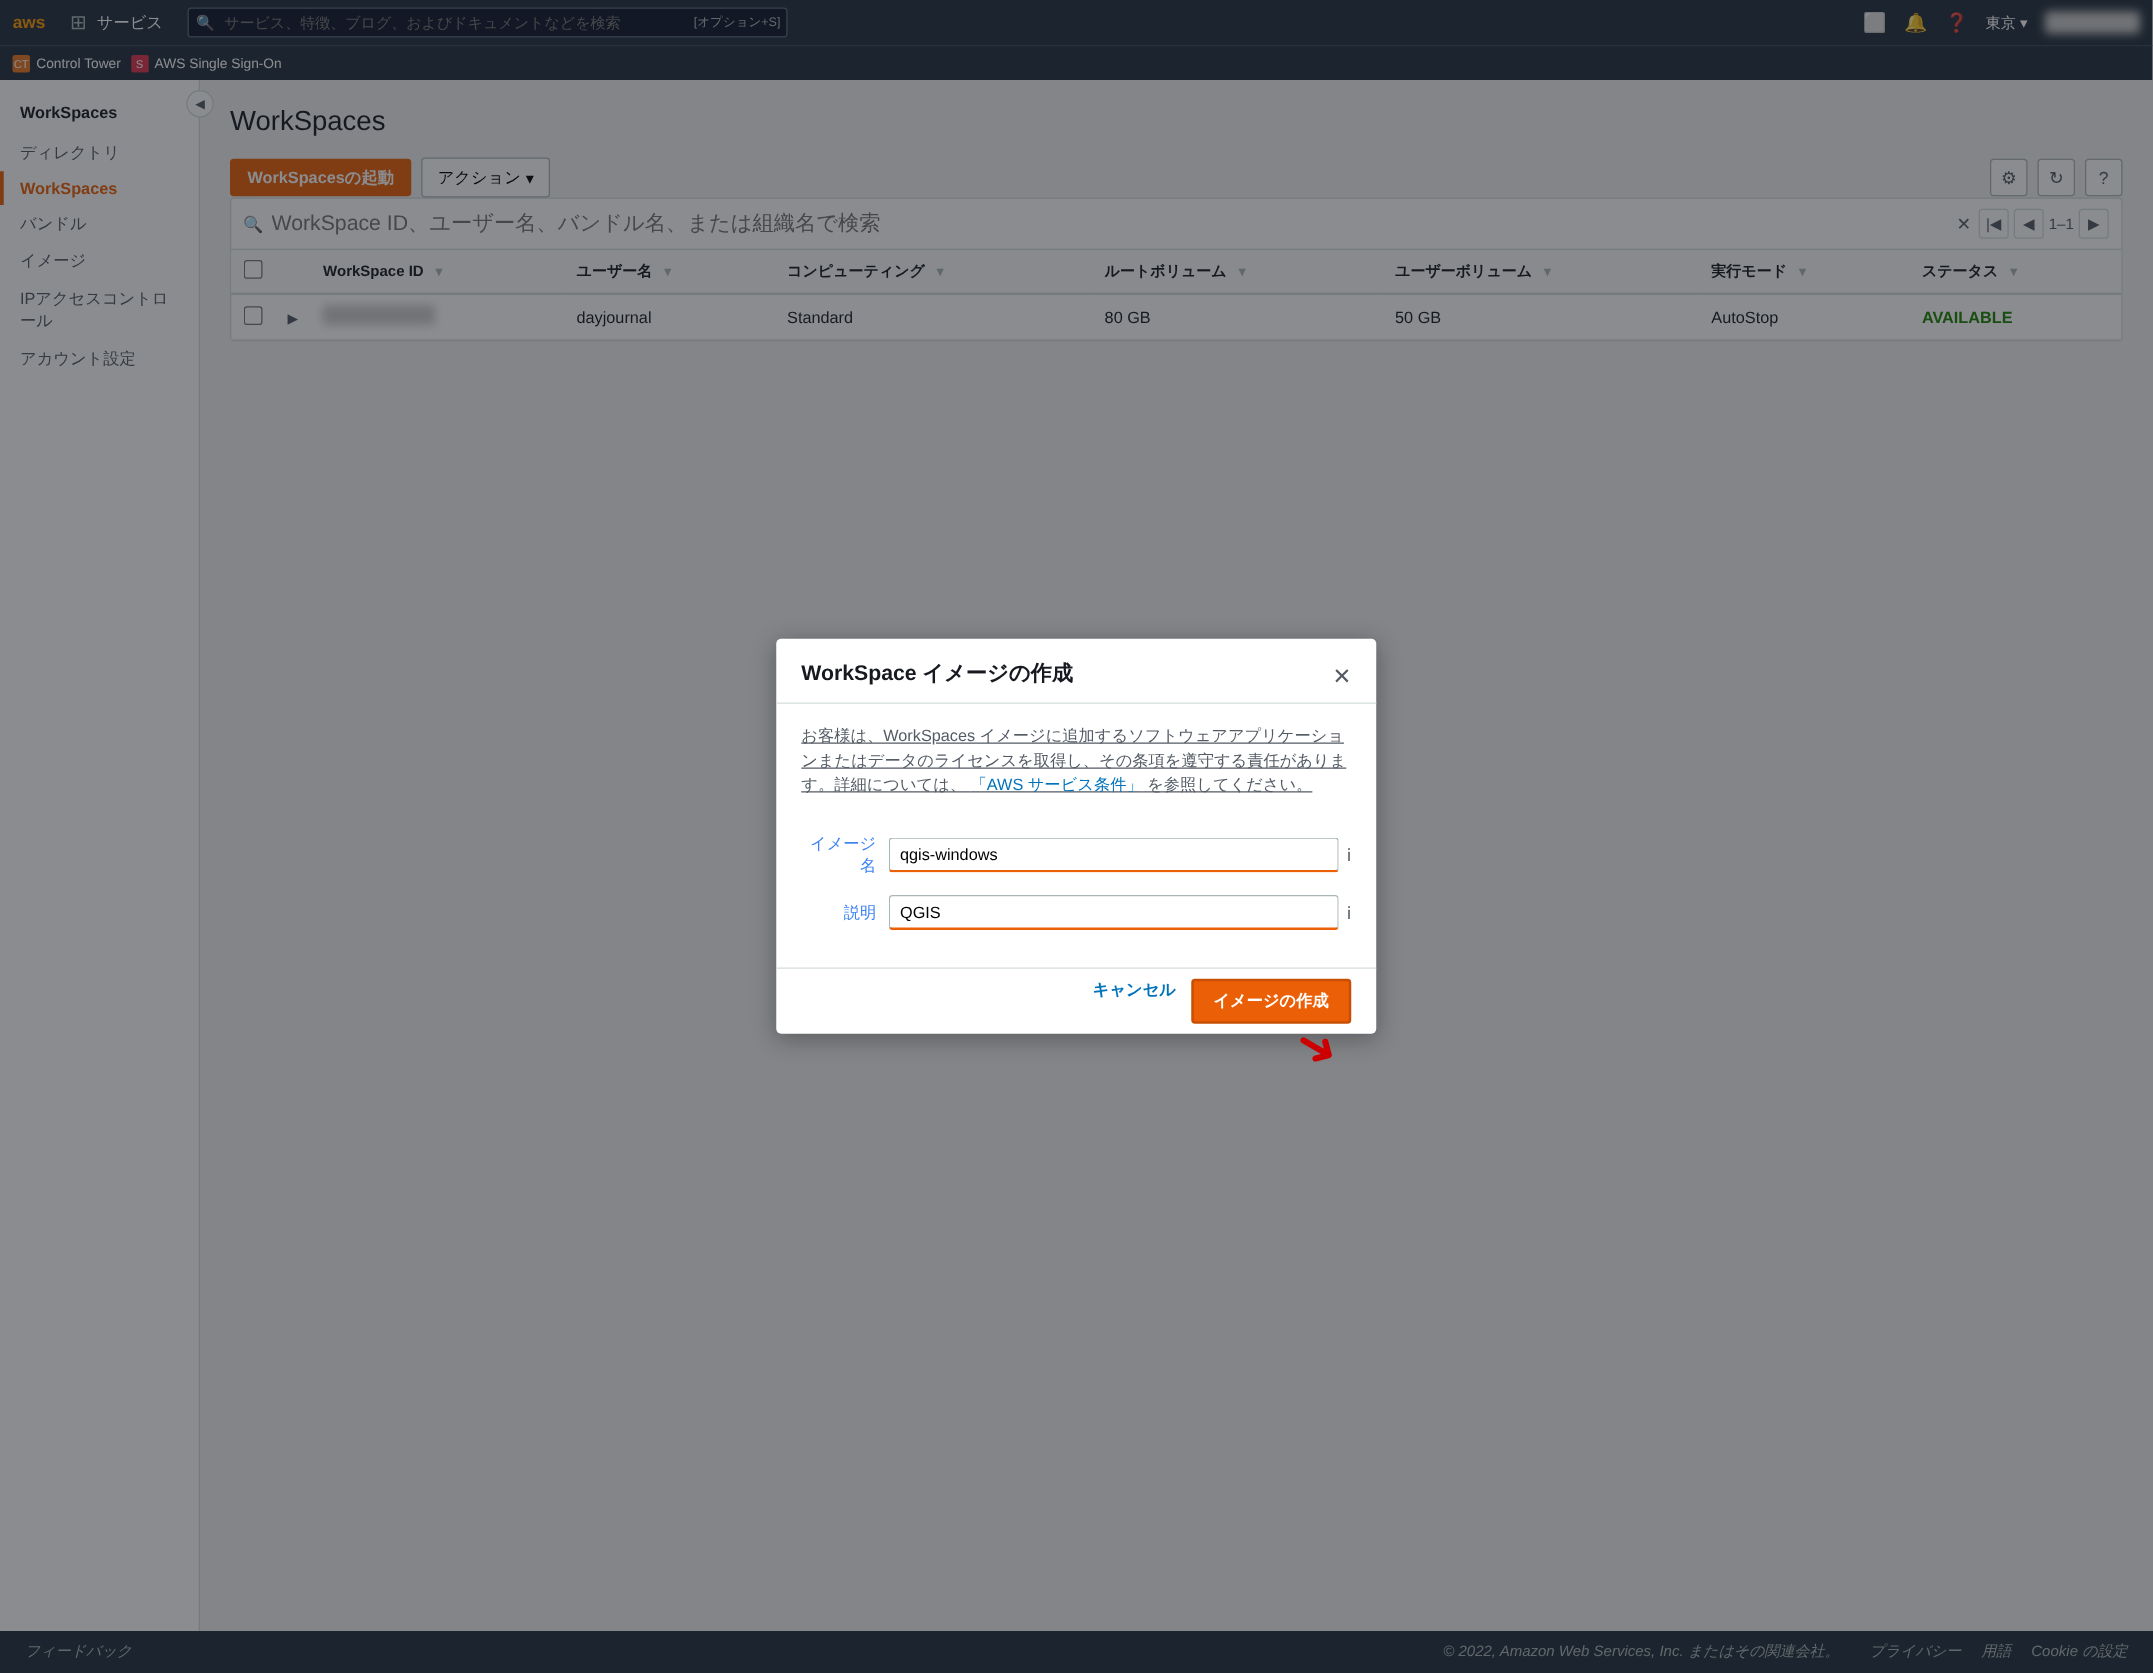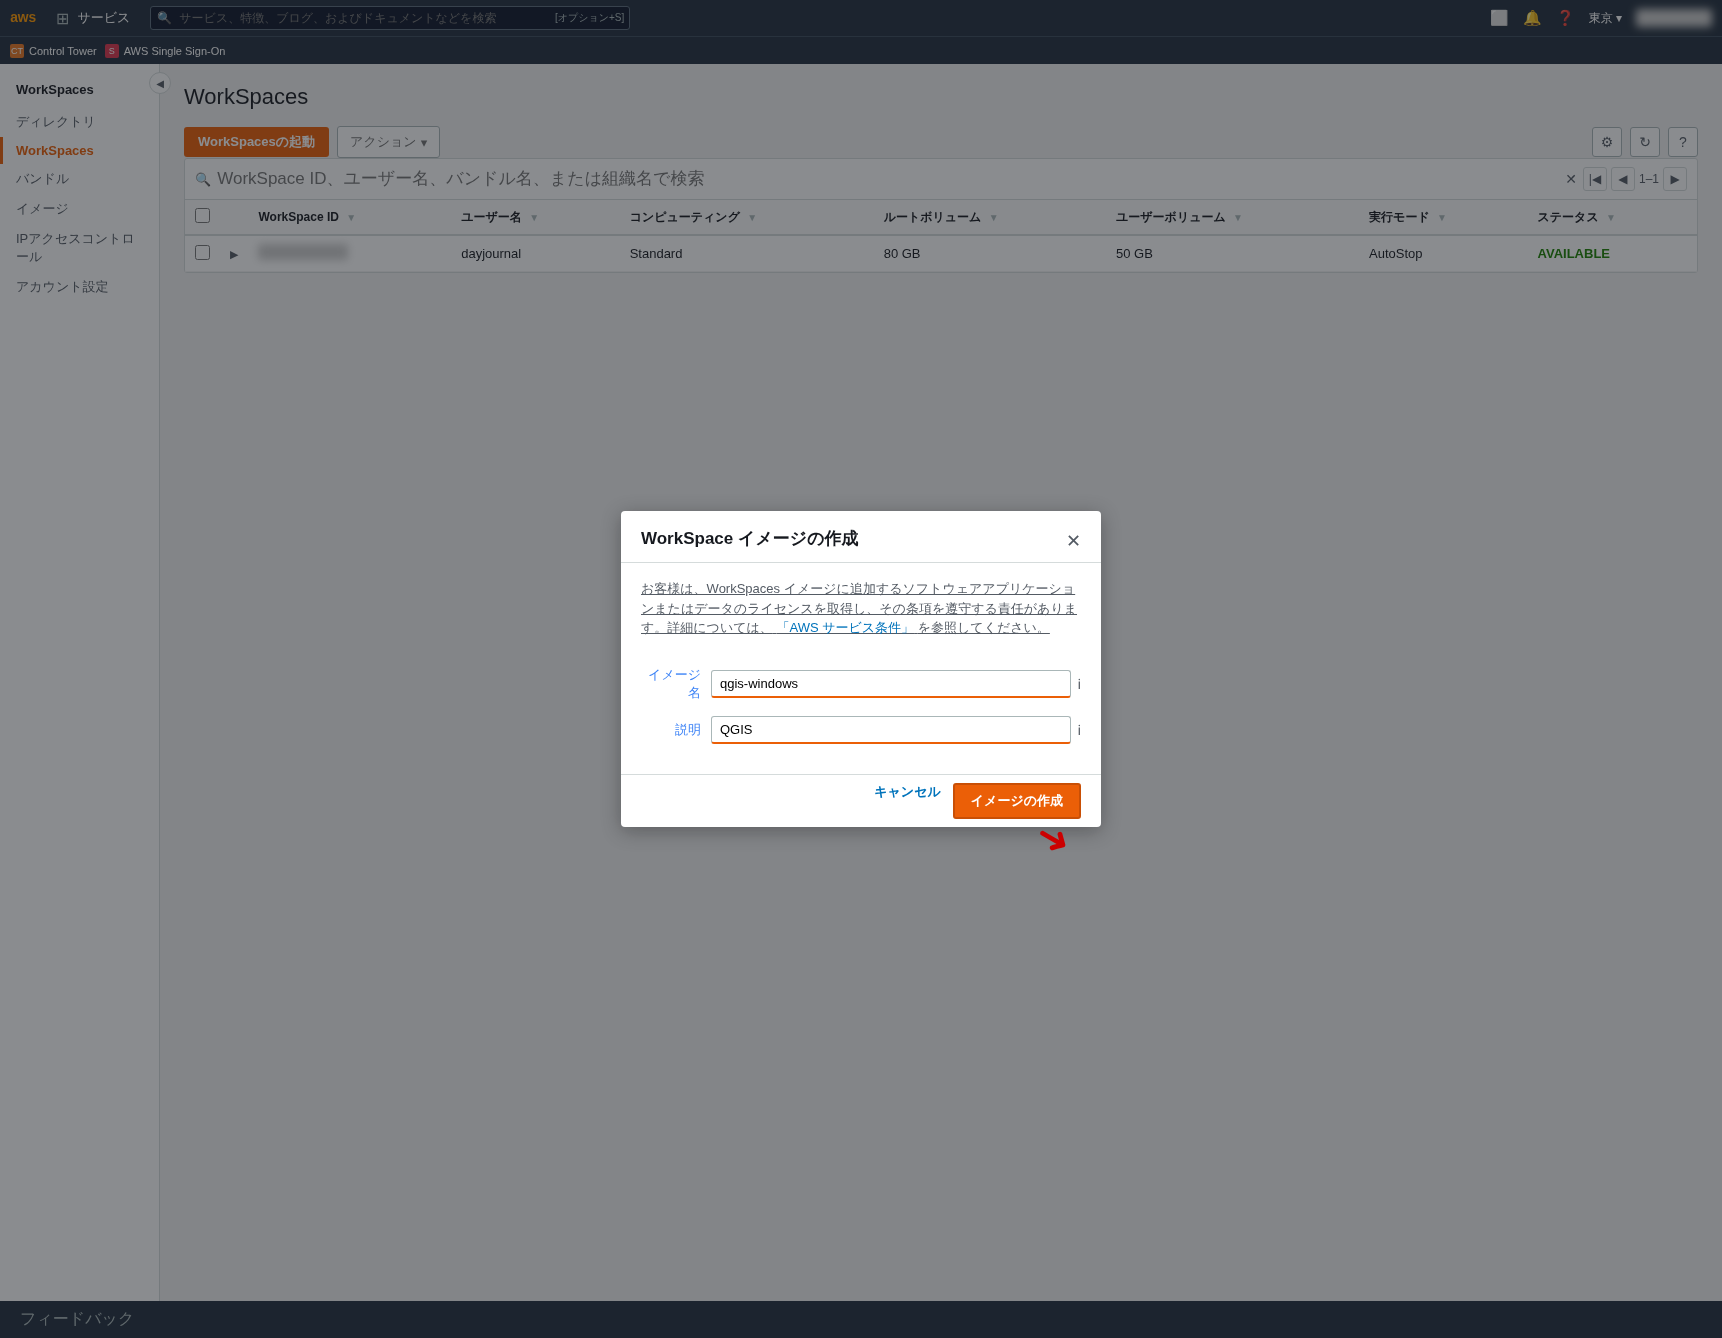--- a/index.html
+++ b/index.html
@@ -196,21 +196,21 @@
       color: #fff;
       border: none;
       padding: 6px 14px;
       border-radius: 3px;
       font-size: 13px;
       cursor: pointer;
       font-weight: 600;
     }
     .btn-secondary {
       background: #fff;
-      color: #737373;
+      color: #000000;
       border: 1px solid #aab7b8;
       padding: 6px 12px;
       border-radius: 3px;
       font-size: 13px;
       cursor: pointer;
       display: flex;
       align-items: center;
       gap: 4px;
     }
     .toolbar-right {
@@ -427,29 +427,30 @@
       right: 80px;
       font-size: 36px;
       color: #cc0000;
       transform: rotate(-20deg);
     }
 
     
     .footer {
       background: #232f3e;
       color: #aab7b8;
-      font-size: 16px;
+      font-size: 12px;
       padding: 8px 20px;
       display: flex;
       align-items: center;
       justify-content: space-between;
       position: fixed;
       bottom: 0;
       left: 0;
       right: 0;
+      font-style: italic;
     }
     .footer-links {
       display: flex;
       gap: 16px;
     }
     .footer-link { color: #aab7b8; cursor: pointer; }
 
     
     .blurred {
       filter: blur(4px);
@@ -635,13 +636,21 @@
       <div style="position:relative;">
         <button class="btn-create-image">イメージの作成</button>
         <div class="arrow-indicator" style="position: absolute; bottom: -42px; right: 10px; color: rgb(204, 0, 0); font-size: 40px; transform: rotate(30deg);">➜</div>
       </div>
     </div>
   </div>
 </div>
 
 <div class="footer">
   <span class="footer-link">フィードバック</span>
+  <div style="display:flex;gap:24px;align-items:center;">
+    <span>© 2022, Amazon Web Services, Inc. またはその関連会社。</span>
+    <div class="footer-links">
+      <span class="footer-link">プライバシー</span>
+      <span class="footer-link">用語</span>
+      <span class="footer-link">Cookie の設定</span>
+    </div>
+  </div>
 </div>
 
 </body></html>

